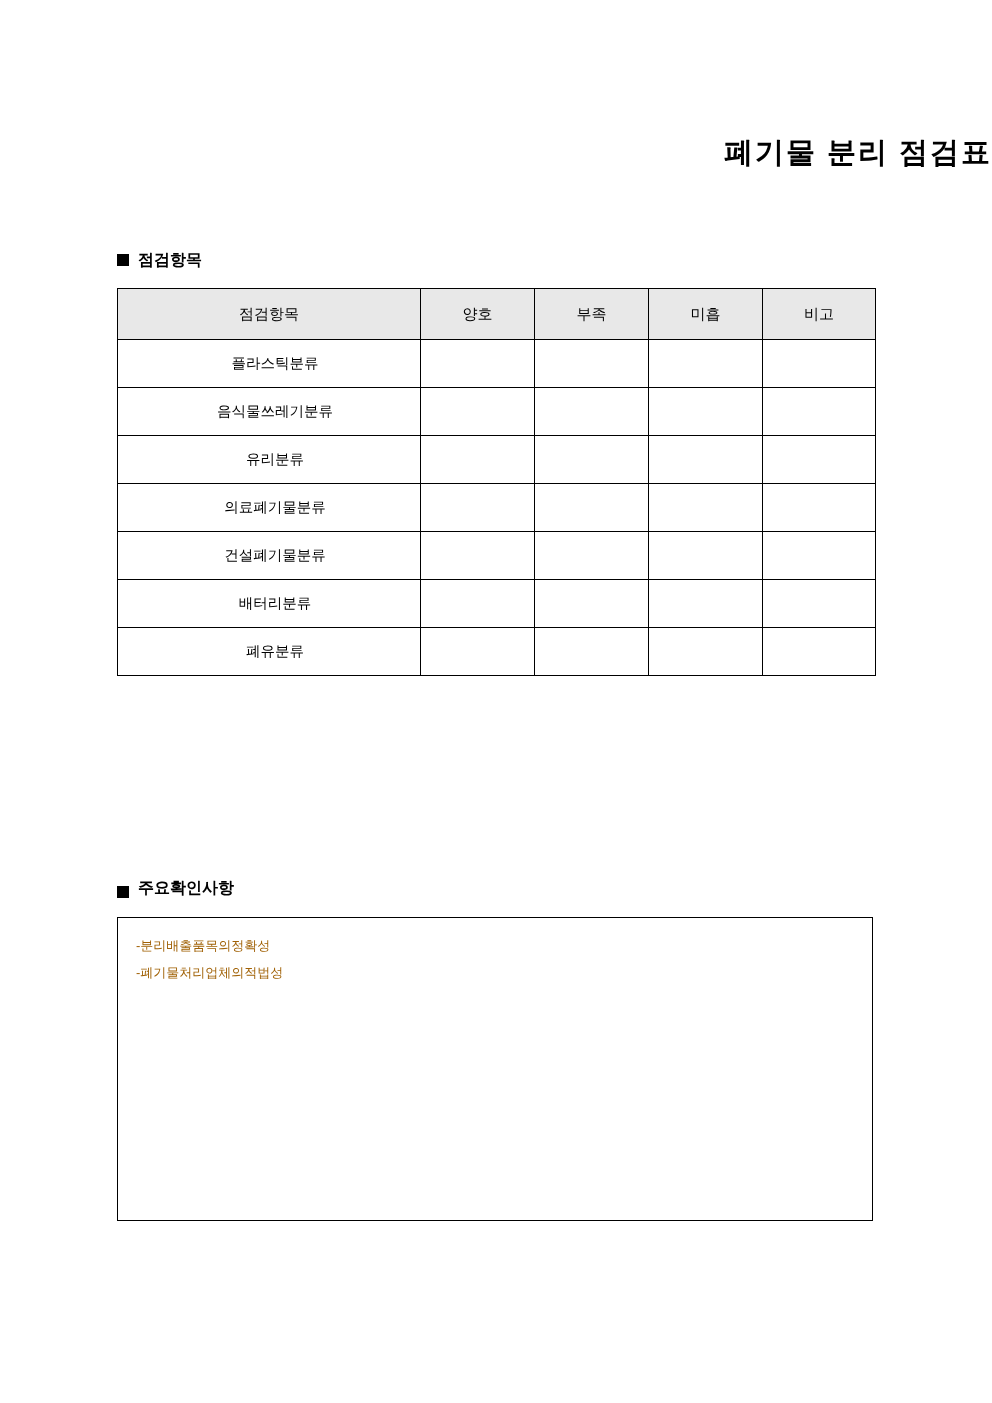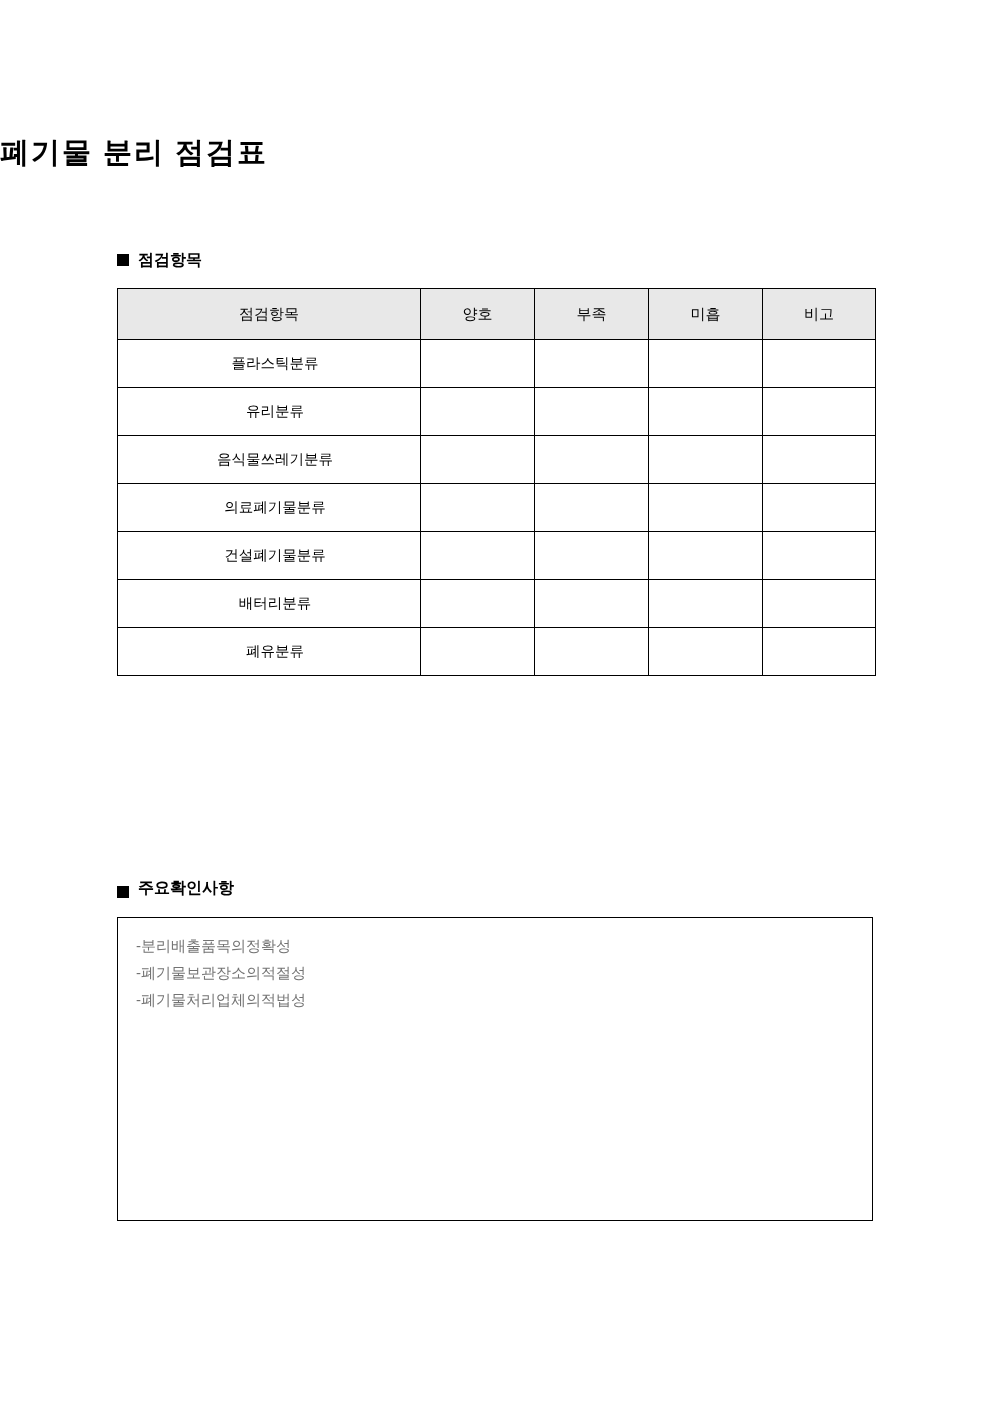--- a/index.html
+++ b/index.html
@@ -25,21 +25,21 @@
     height: 1403px;
     background: #ffffff;
   }
 
   
   .doc-title {
     position: absolute;
     left: 0;
     top: 132px;
     width: 992px;
-    text-align: left;
+    text-align: right;
     font-size: 29px;
     font-weight: bold;
     letter-spacing: 2px;
     line-height: 40px;
     white-space: pre;
   }
 
   
   .section-heading {
     position: absolute;
@@ -101,24 +101,24 @@
     left: 117px;
     top: 917px;
     width: 756px;
     height: 304px;
     border: 1px solid #000000;
     background: #ffffff;
     box-sizing: border-box;
     padding: 14px 0 0 18px;
   }
   .notes-line {
-    font-size: 15px;
+    font-size: 13px;
     line-height: 27px;
     white-space: pre;
-    color: #737373;
+    color: #a16207;
   }
 </style>
 </head>
 <body>
 
 <div class="page">
 
   <div class="doc-title">폐기물 분리 점검표</div>
 
   <div class="section-heading" id="heading-items">
@@ -145,28 +145,28 @@
     </thead>
     <tbody id="checklist-body">
     <tr>
           <td class="item-cell">플라스틱분류</td>
           <td class="mark-cell"></td>
           <td class="mark-cell"></td>
           <td class="mark-cell"></td>
           <td class="mark-cell"></td>
         </tr>
         <tr>
+          <td class="item-cell">음식물쓰레기분류</td>
+          <td class="mark-cell"></td>
+          <td class="mark-cell"></td>
+          <td class="mark-cell"></td>
+          <td class="mark-cell"></td>
+        </tr>
+        <tr>
           <td class="item-cell">유리분류</td>
-          <td class="mark-cell"></td>
-          <td class="mark-cell"></td>
-          <td class="mark-cell"></td>
-          <td class="mark-cell"></td>
-        </tr>
-        <tr>
-          <td class="item-cell">음식물쓰레기분류</td>
           <td class="mark-cell"></td>
           <td class="mark-cell"></td>
           <td class="mark-cell"></td>
           <td class="mark-cell"></td>
         </tr>
         <tr>
           <td class="item-cell">의료폐기물분류</td>
           <td class="mark-cell"></td>
           <td class="mark-cell"></td>
           <td class="mark-cell"></td>
@@ -196,17 +196,16 @@
       </tbody>
   </table>
 
   <div class="section-heading" id="heading-notes">
     <span class="sq"></span>
     <span>주요확인사항</span>
   </div>
 
   <div class="notes-box" id="notes-box">
   <div class="notes-line">-분리배출품목의정확성</div>
-      <div class="notes-line">-폐기물보관장소의적절성</div>
       <div class="notes-line">-폐기물처리업체의적법성</div>
     </div>
 
 </div>
 
 </body></html>

